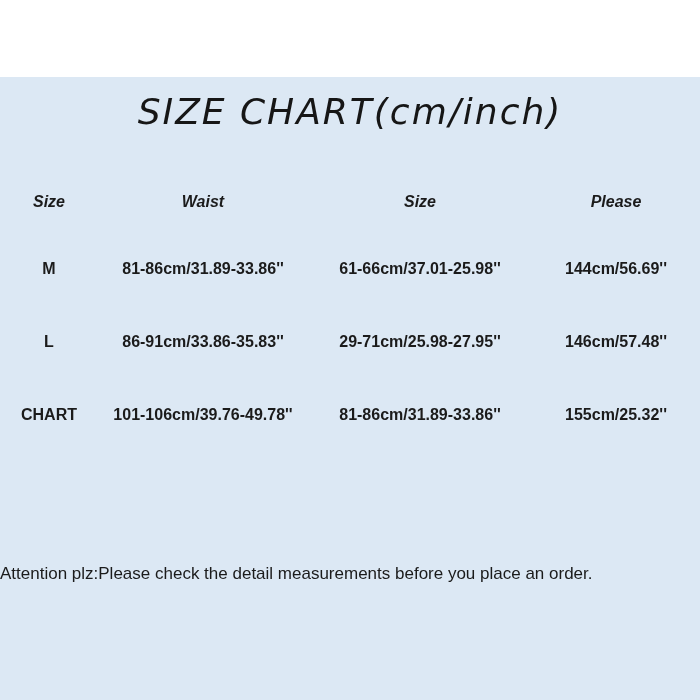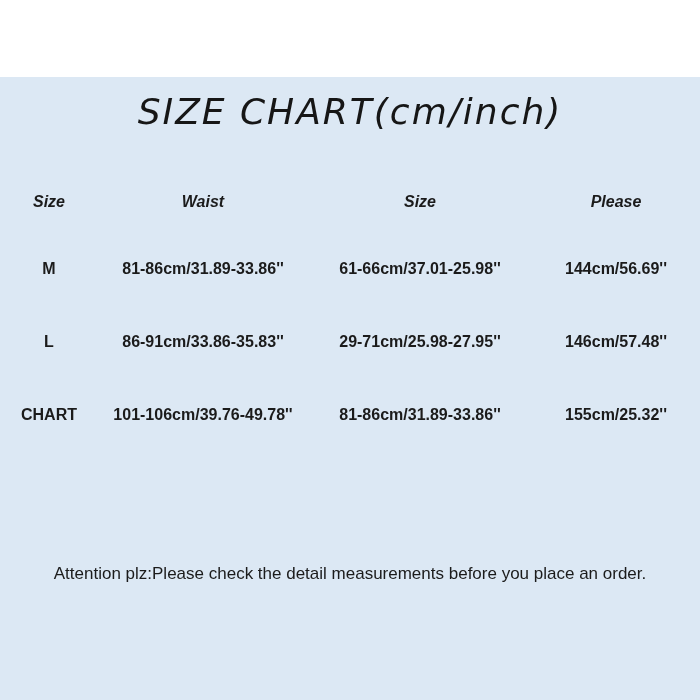--- a/index.html
+++ b/index.html
@@ -64,21 +64,20 @@
   .size-table td {
     font-size: 16px;
   }
   tr.header-row { height: 60px; font-style: italic; }
   tr.data-row   { height: 73px; }
   .note {
     position: absolute;
     top: 484px;
     left: 0;
     width: 100%;
-    text-align: center;
     font-size: 17px;
     line-height: 25px;
     color: #1b1b1b;
   }
 </style>
 </head>
 <body>
 
 <div class="canvas">
   <div class="panel">

